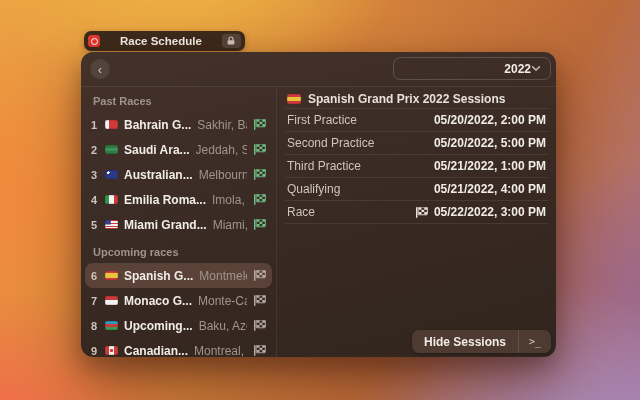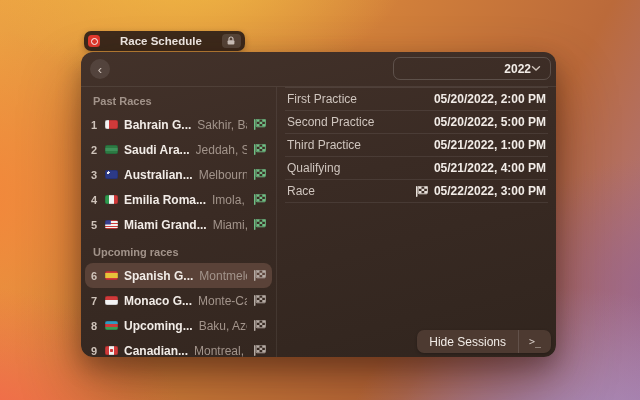--- a/index.html
+++ b/index.html
@@ -84,21 +84,21 @@
   .detail-sep{border-bottom:1px solid rgba(255,255,255,.09);}
   .session-row{height:22px;display:flex;align-items:center;justify-content:space-between;
     border-bottom:1px solid rgba(255,255,255,.08);padding:0 2px;}
   .session-label{color:#cfc5be;font-size:12px;}
   .session-value{color:#f2ece7;font-size:12px;font-weight:600;display:flex;align-items:center;gap:6px;}
   
   .footer-btn{position:absolute;right:5px;bottom:4px;height:23px;border-radius:7px;
     background:#4d3a31;display:flex;align-items:stretch;overflow:hidden;
     box-shadow:0 1px 3px rgba(0,0,0,.25);}
   .footer-btn .label-seg{display:flex;align-items:center;padding:0 12px;
-    color:#f2ece7;font-size:12px;font-weight:400;cursor:default;}
+    color:#f2ece7;font-size:12px;font-weight:700;cursor:default;}
   .footer-btn .term-seg{display:flex;align-items:center;justify-content:center;width:32px;
     border-left:1px solid rgba(255,255,255,.12);
     color:#d8cfc8;font-size:10px;font-family:"DejaVu Sans Mono",monospace;cursor:default;}
 </style>
 </head>
 <body>
 
 <div class="badge">
   <span class="badge-appicon"></span>
   <span class="badge-title">Race Schedule</span>
@@ -274,20 +274,24 @@
     <rect x="4" y="0.5" width="3" height="2.5"></rect>
               <rect x="10" y="0.5" width="3" height="2.5"></rect>
               <rect x="7" y="3" width="3" height="2.5"></rect>
               <rect x="4" y="5.5" width="3" height="2.5"></rect>
               <rect x="10" y="5.5" width="3" height="2.5"></rect>
             </svg>
           </span>
         </div>
       </div>
     <div class="detail">
+      <div class="detail-header">
+        <span class="flag flag-spain"></span>
+        <span class="detail-title">Spanish Grand Prix 2022 Sessions</span>
+      </div>
       <div class="detail-sep"></div>
       <div>
           <div class="session-row">
             <span class="session-label">First Practice</span>
             <span class="session-value">
               <span>05/20/2022, 2:00 PM</span>
             </span>
           </div>
           <div class="session-row">
             <span class="session-label">Second Practice</span>

